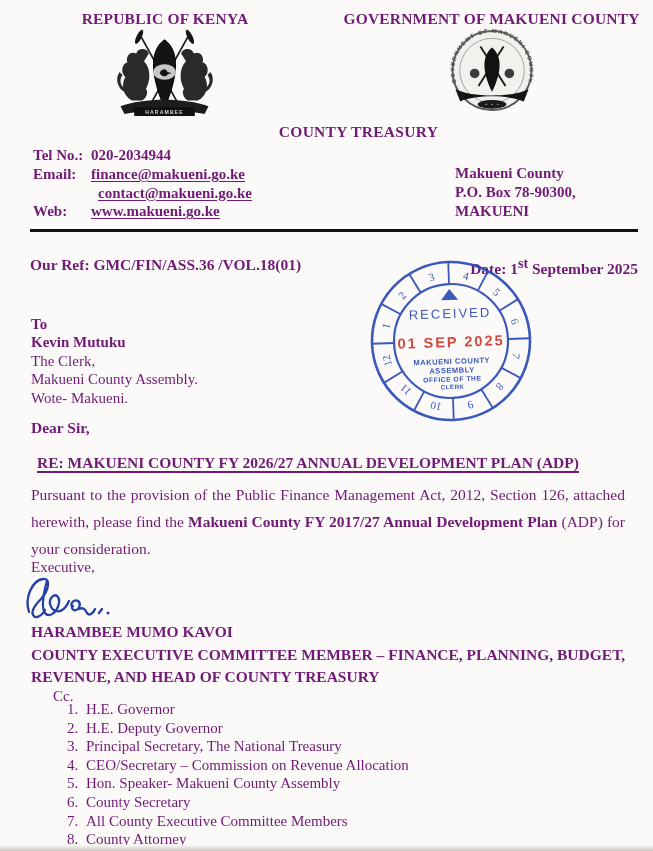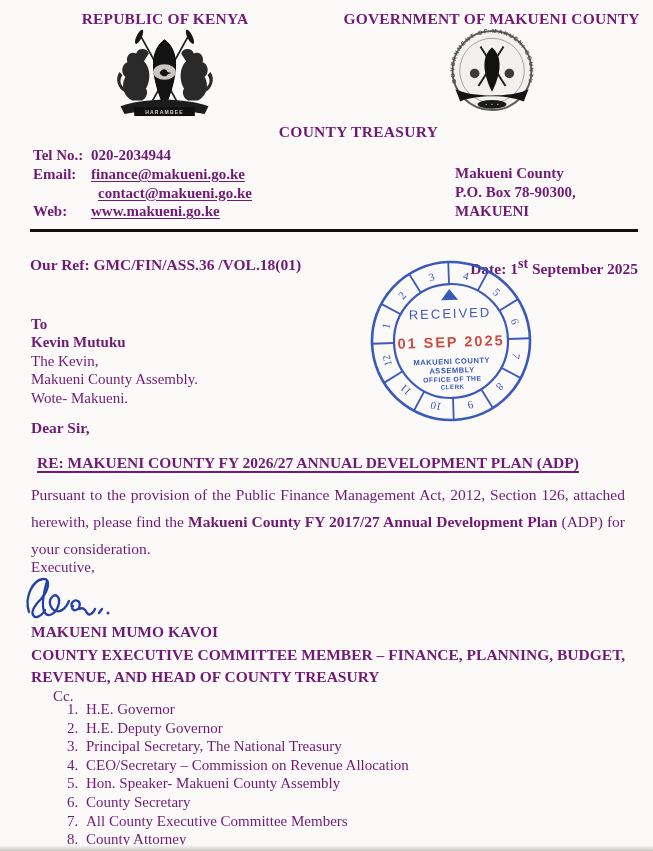--- a/index.html
+++ b/index.html
@@ -156,21 +156,21 @@
     </div>
     <div>
       <span>Date:</span>
       <span>1</span><sup>st</sup><span> September 2025</span>
     </div>
   </div>
 
   <div class="recipient">
     <div class="b">To</div>
     <div class="b">Kevin Mutuku</div>
-    <div>The Kevin,</div>
+    <div>The Clerk,</div>
     <div>Makueni County Assembly.</div>
     <div>Wote- Makueni.</div>
   </div>
 
   <svg class="stamp" viewBox="0 0 170 170">
     <g transform="rotate(-2 85 85)">
       <circle cx="85" cy="85" r="79" fill="none" stroke="#2b4cb8" stroke-width="2.6"></circle>
       <circle cx="85" cy="85" r="57" fill="none" stroke="#2b4cb8" stroke-width="2.2"></circle>
       <g stroke="#2b4cb8" stroke-width="1.8">
         <line x1="85" y1="6" x2="85" y2="28"></line>
@@ -224,21 +224,21 @@
     <g fill="none" stroke="#2340a8" stroke-width="2.3" stroke-linecap="round">
       <path d="M7,39 C2,24 11,7 21,6 C29,5 27,17 19,26 C13,32 9,38 11,42 C13,46 19,44 23,37"></path>
       <path d="M25,8 C21,22 19,34 23,40 C27,45 35,40 37,30 C38,24 34,20 30,24 C26,28 28,36 34,38 C40,40 45,33 47,28"></path>
       <path d="M50,34 C48,30 52,26 56,28 C59,30 58,36 54,37 C51,38 49,35 51,33"></path>
       <path d="M57,36 C61,34 63,36 65,40 C67,43 71,41 73,36"></path>
       <path d="M77,40 l3,-4"></path>
     </g>
     <circle cx="86" cy="40" r="1.5" fill="#2340a8"></circle>
   </svg>
 
-  <div class="signer-name">MAKUENI MUMO KAVOI</div>
+  <div class="signer-name">HARAMBEE MUMO KAVOI</div>
   <div class="signer-title">COUNTY EXECUTIVE COMMITTEE MEMBER – FINANCE, PLANNING, BUDGET, REVENUE, AND HEAD OF COUNTY TREASURY</div>
 
   <div class="cc-label">Cc.</div>
   <ol class="cc-list">
     <li>H.E. Governor</li>
     <li>H.E. Deputy Governor</li>
     <li>Principal Secretary, The National Treasury</li>
     <li>CEO/Secretary – Commission on Revenue Allocation</li>
     <li>Hon. Speaker- Makueni County Assembly</li>
     <li>County Secretary</li>

